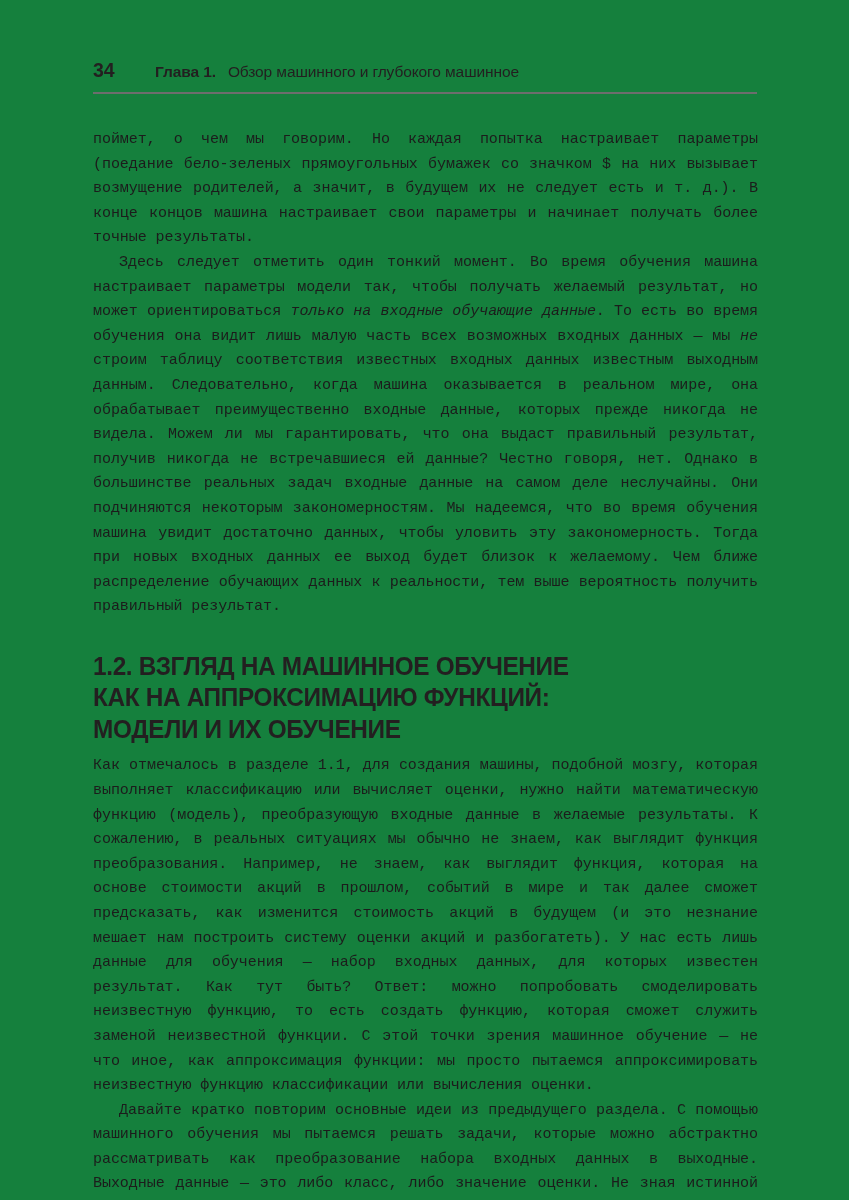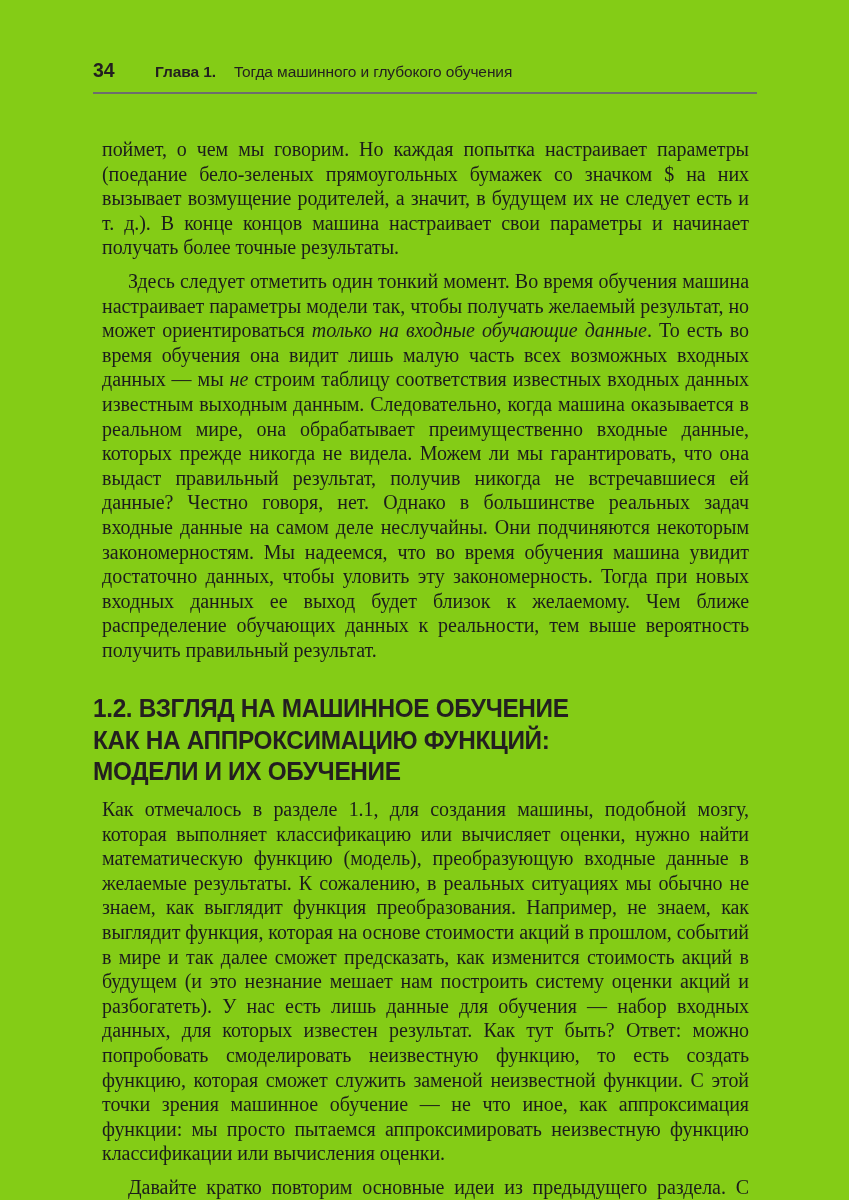--- a/index.html
+++ b/index.html
@@ -14,21 +14,21 @@
     position: relative;
     overflow: hidden;
     font-family: "Liberation Serif", "DejaVu Serif", serif;
     color: #1d1d1d;
     -webkit-font-smoothing: antialiased;
   }
 
   .page {
     position: absolute;
     inset: 0;
-    background: #84cc16;
+    background: #15803d;
   }
 
   
   .running-head {
     position: absolute;
     left: 93px;
     top: 59px;
     width: 664px;
     height: 30px;
     display: flex;
@@ -40,21 +40,21 @@
     font-size: 19.5px;
     font-weight: bold;
     letter-spacing: -0.2px;
     width: 62px;
     flex: 0 0 auto;
   }
   .head-chapter {
     font-size: 15.5px;
     font-weight: bold;
     letter-spacing: -0.1px;
-    margin-right: 18px;
+    margin-right: 12px;
   }
   .head-title {
     font-size: 15.5px;
     font-weight: normal;
     letter-spacing: -0.1px;
   }
   .head-rule {
     position: absolute;
     left: 93px;
     top: 92px;
@@ -65,29 +65,30 @@
 
   
   .column {
     position: absolute;
     left: 93px;
     top: 128px;
     width: 665px;
   }
 
   p.body {
-    margin: 9px;
-    font-size: 20px;
+    margin: 0;
+    font-size: 15px;
     line-height: 24.6px;
     text-align: justify;
     text-justify: inter-word;
     hyphens: manual;
     word-spacing: -0.1px;
     letter-spacing: -0.05px;
     color: #1c1c1c;
+    font-family: Liberation Mono, monospace;
   }
   p.body.indent {
     text-indent: 26px;
   }
   p.body + p.body {
     margin-top: 0;
   }
   i, em { font-style: italic; }
 
   
@@ -111,21 +112,21 @@
   .heading-line { display: block; white-space: nowrap; }
 </style>
 </head>
 <body>
 
 <div class="page">
 
   <div class="running-head">
     <span class="folio">34</span>
     <span class="head-chapter">Глава 1.</span>
-    <span class="head-title">Тогда машинного и глубокого обучения</span>
+    <span class="head-title">Обзор машинного и глубокого машинное</span>
   </div>
   <div class="head-rule"></div>
 
   <div class="column">
 
     <p class="body">поймет, о чем мы говорим. Но каждая попытка настраивает параметры (поедание бело-зеленых прямоугольных бумажек со значком $ на них вызывает возмущение родителей, а значит, в будущем их не следует есть и т. д.). В конце концов машина настраивает свои параметры и начинает получать более точные результаты.</p>
 
     <p class="body indent"><span>Здесь следует отметить один тонкий момент. Во время обучения машина настраивает параметры модели так, чтобы получать желаемый результат, но может ориентироваться </span><i>только на входные обучающие данные</i><span>. То есть во время обучения она видит лишь малую часть всех возможных входных данных — мы </span><i>не</i><span> строим таблицу соответствия известных входных данных известным выходным данным. Следовательно, когда машина оказывается в реальном мире, она обрабатывает преимущественно входные данные, которых прежде никогда не видела. Можем ли мы гарантировать, что она выдаст правильный результат, получив никогда не встречавшиеся ей данные? Честно говоря, нет. Однако в большинстве реальных задач входные данные на самом деле неслучайны. Они подчиняются некоторым закономерностям. Мы надеемся, что во время обучения машина увидит достаточно данных, чтобы уловить эту закономерность. Тогда при новых входных данных ее выход будет близок к желаемому. Чем ближе распределение обучающих данных к реальности, тем выше вероятность получить правильный результат.</span></p>
 
     <div class="heading-block">

